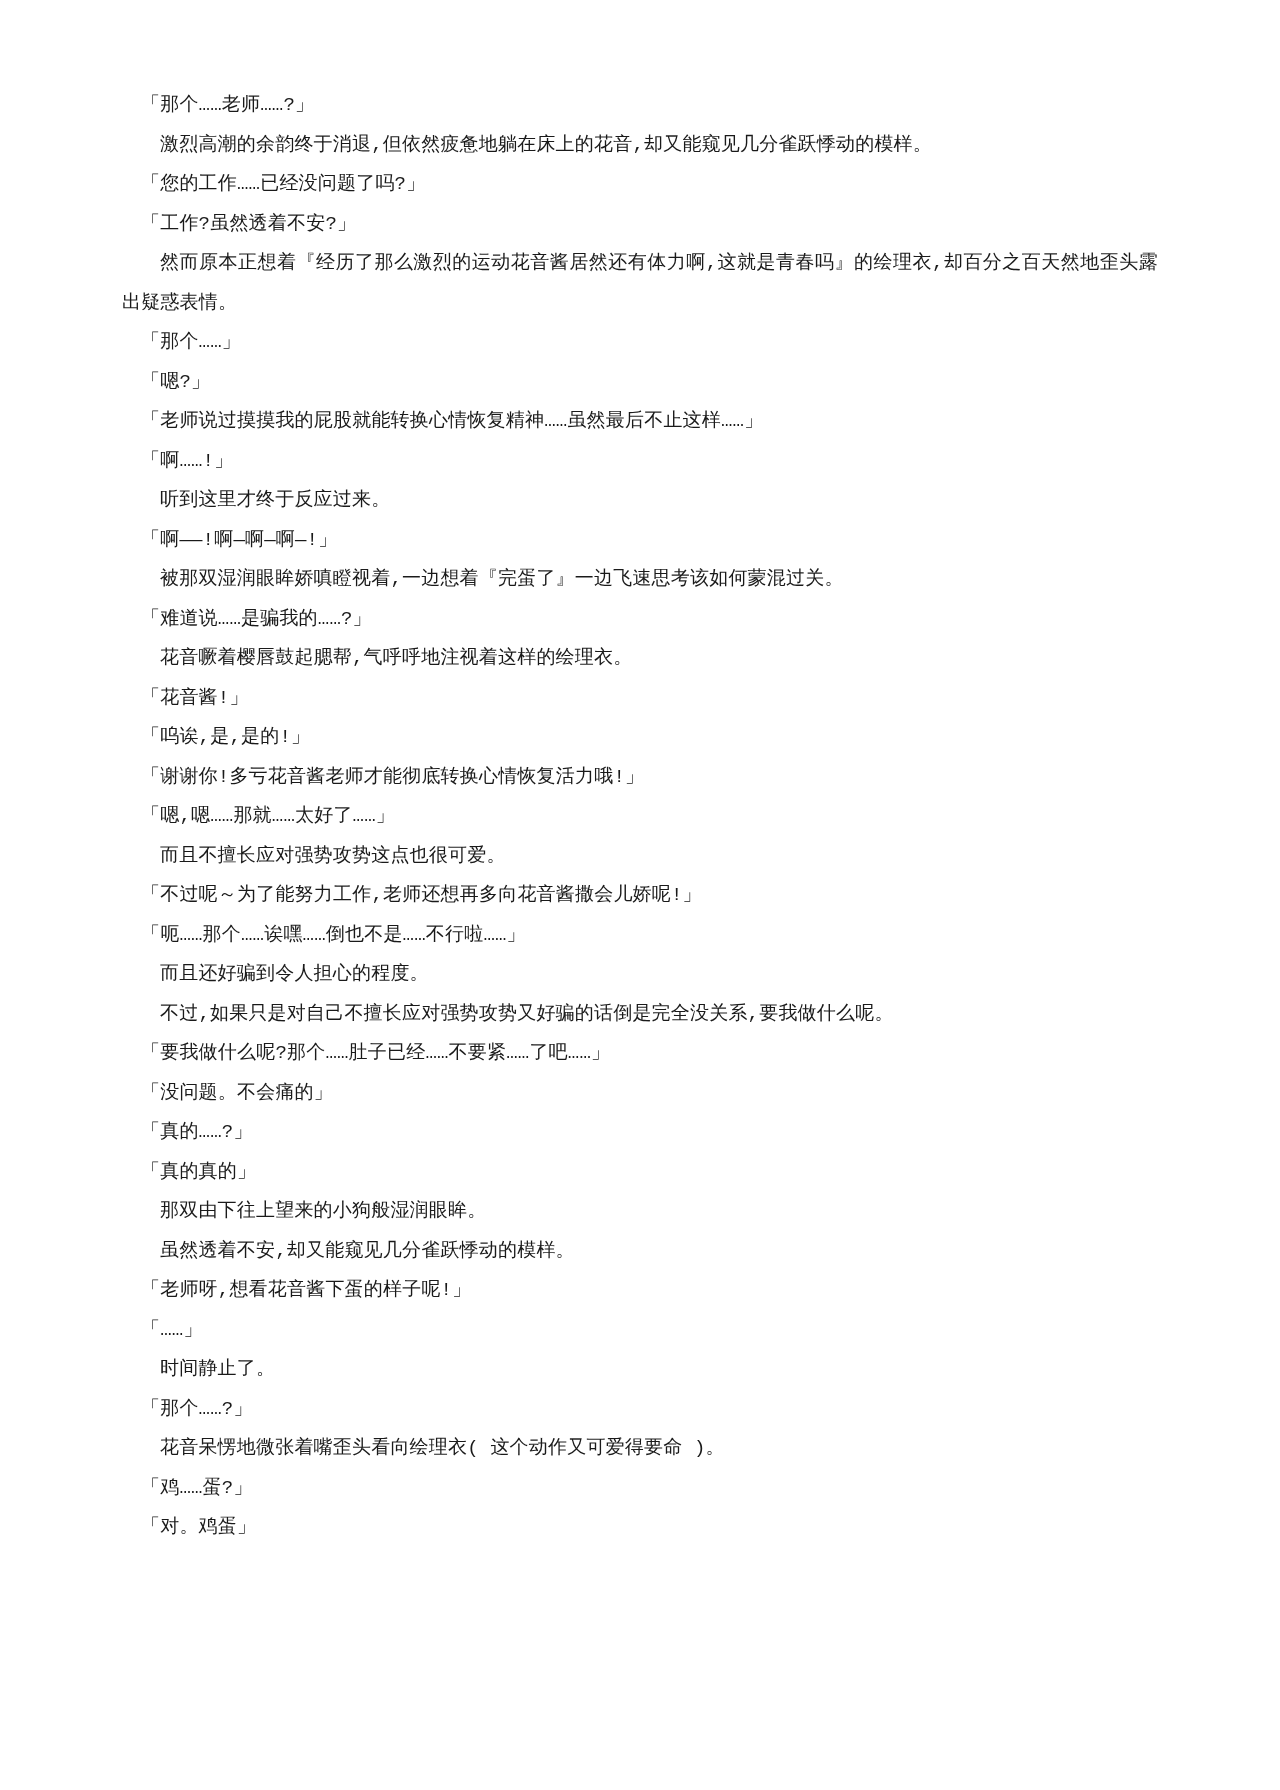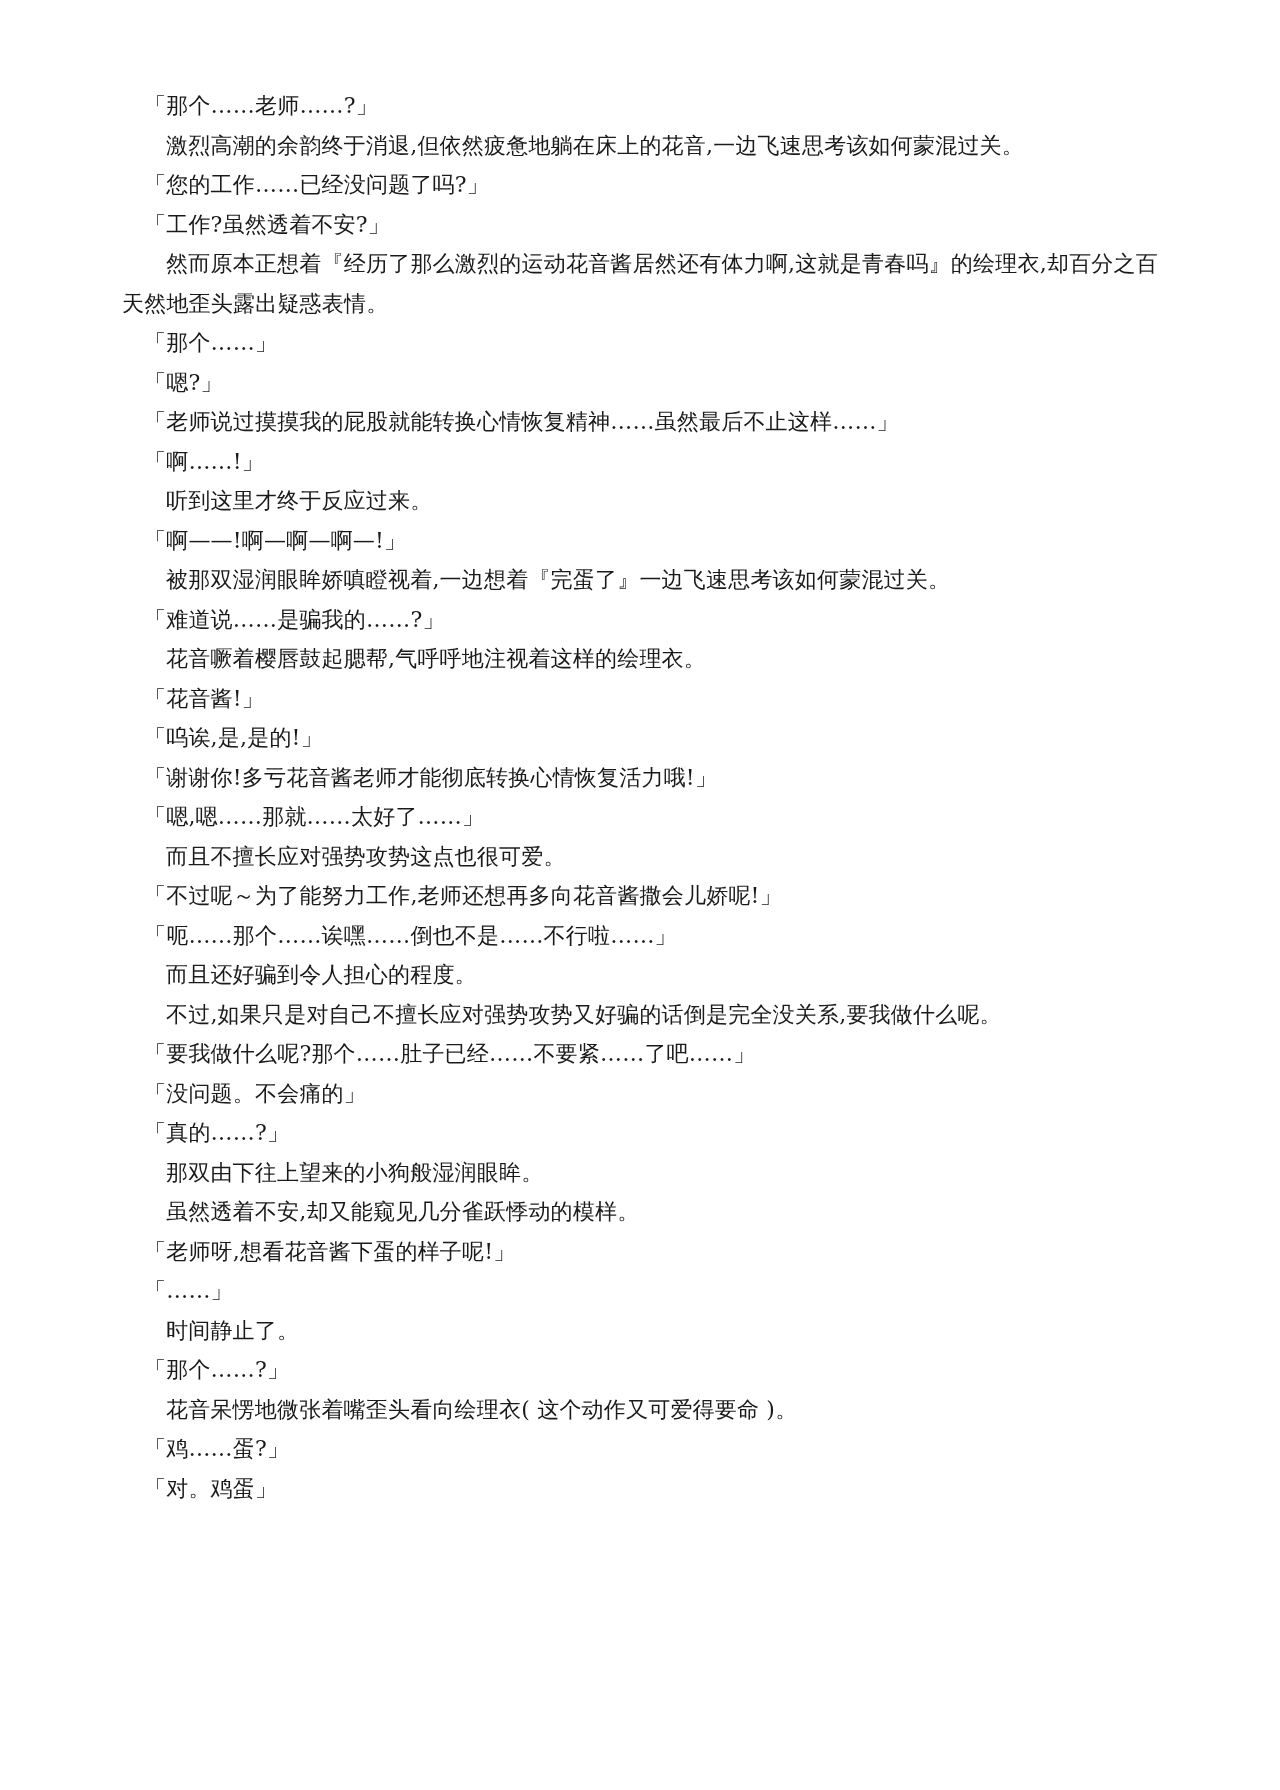--- a/index.html
+++ b/index.html
@@ -15,45 +15,46 @@
     overflow: hidden;
   }
   #page {
     position: relative;
     width: 1280px;
     height: 1790px;
     box-sizing: border-box;
     padding: 86px 122px 40px 122px;
   }
   .novel-body {
-    font-size: 22px;
+    font-size: 19px;
     line-height: 39.5px;
     letter-spacing: 0.2px;
     text-align: justify;
     text-justify: inter-ideograph;
     word-break: break-all;
+    font-family: Liberation Mono, monospace;
   }
   p.line {
     margin: 0;
     padding: 0;
   }
   p.indent {
     text-indent: 2em;
   }
   p.quote {
     text-indent: 1em;
   }
 </style>
 </head>
 <body>
 
 <div id="page">
   <div class="novel-body" id="novel-body">
       <p class="line quote">「那个……老师……?」</p>
-      <p class="line indent">激烈高潮的余韵终于消退,但依然疲惫地躺在床上的花音,一边飞速思考该如何蒙混过关。</p>
+      <p class="line indent">激烈高潮的余韵终于消退,但依然疲惫地躺在床上的花音,却又能窥见几分雀跃悸动的模样。</p>
       <p class="line quote">「您的工作……已经没问题了吗?」</p>
       <p class="line quote">「工作?虽然透着不安?」</p>
       <p class="line indent">然而原本正想着『经历了那么激烈的运动花音酱居然还有体力啊,这就是青春吗』的绘理衣,却百分之百天然地歪头露出疑惑表情。</p>
       <p class="line quote">「那个……」</p>
       <p class="line quote">「嗯?」</p>
       <p class="line quote">「老师说过摸摸我的屁股就能转换心情恢复精神……虽然最后不止这样……」</p>
       <p class="line quote">「啊……!」</p>
       <p class="line indent">听到这里才终于反应过来。</p>
       <p class="line quote">「啊——!啊—啊—啊—!」</p>
       <p class="line indent">被那双湿润眼眸娇嗔瞪视着,一边想着『完蛋了』一边飞速思考该如何蒙混过关。</p>
@@ -64,20 +65,21 @@
       <p class="line quote">「谢谢你!多亏花音酱老师才能彻底转换心情恢复活力哦!」</p>
       <p class="line quote">「嗯,嗯……那就……太好了……」</p>
       <p class="line indent">而且不擅长应对强势攻势这点也很可爱。</p>
       <p class="line quote">「不过呢～为了能努力工作,老师还想再多向花音酱撒会儿娇呢!」</p>
       <p class="line quote">「呃……那个……诶嘿……倒也不是……不行啦……」</p>
       <p class="line indent">而且还好骗到令人担心的程度。</p>
       <p class="line indent">不过,如果只是对自己不擅长应对强势攻势又好骗的话倒是完全没关系,要我做什么呢。</p>
       <p class="line quote">「要我做什么呢?那个……肚子已经……不要紧……了吧……」</p>
       <p class="line quote">「没问题。不会痛的」</p>
       <p class="line quote">「真的……?」</p>
+      <p class="line quote">「真的真的」</p>
       <p class="line indent">那双由下往上望来的小狗般湿润眼眸。</p>
       <p class="line indent">虽然透着不安,却又能窥见几分雀跃悸动的模样。</p>
       <p class="line quote">「老师呀,想看花音酱下蛋的样子呢!」</p>
       <p class="line quote">「……」</p>
       <p class="line indent">时间静止了。</p>
       <p class="line quote">「那个……?」</p>
       <p class="line indent">花音呆愣地微张着嘴歪头看向绘理衣( 这个动作又可爱得要命 )。</p>
       <p class="line quote">「鸡……蛋?」</p>
       <p class="line quote">「对。鸡蛋」</p>
     </div>

